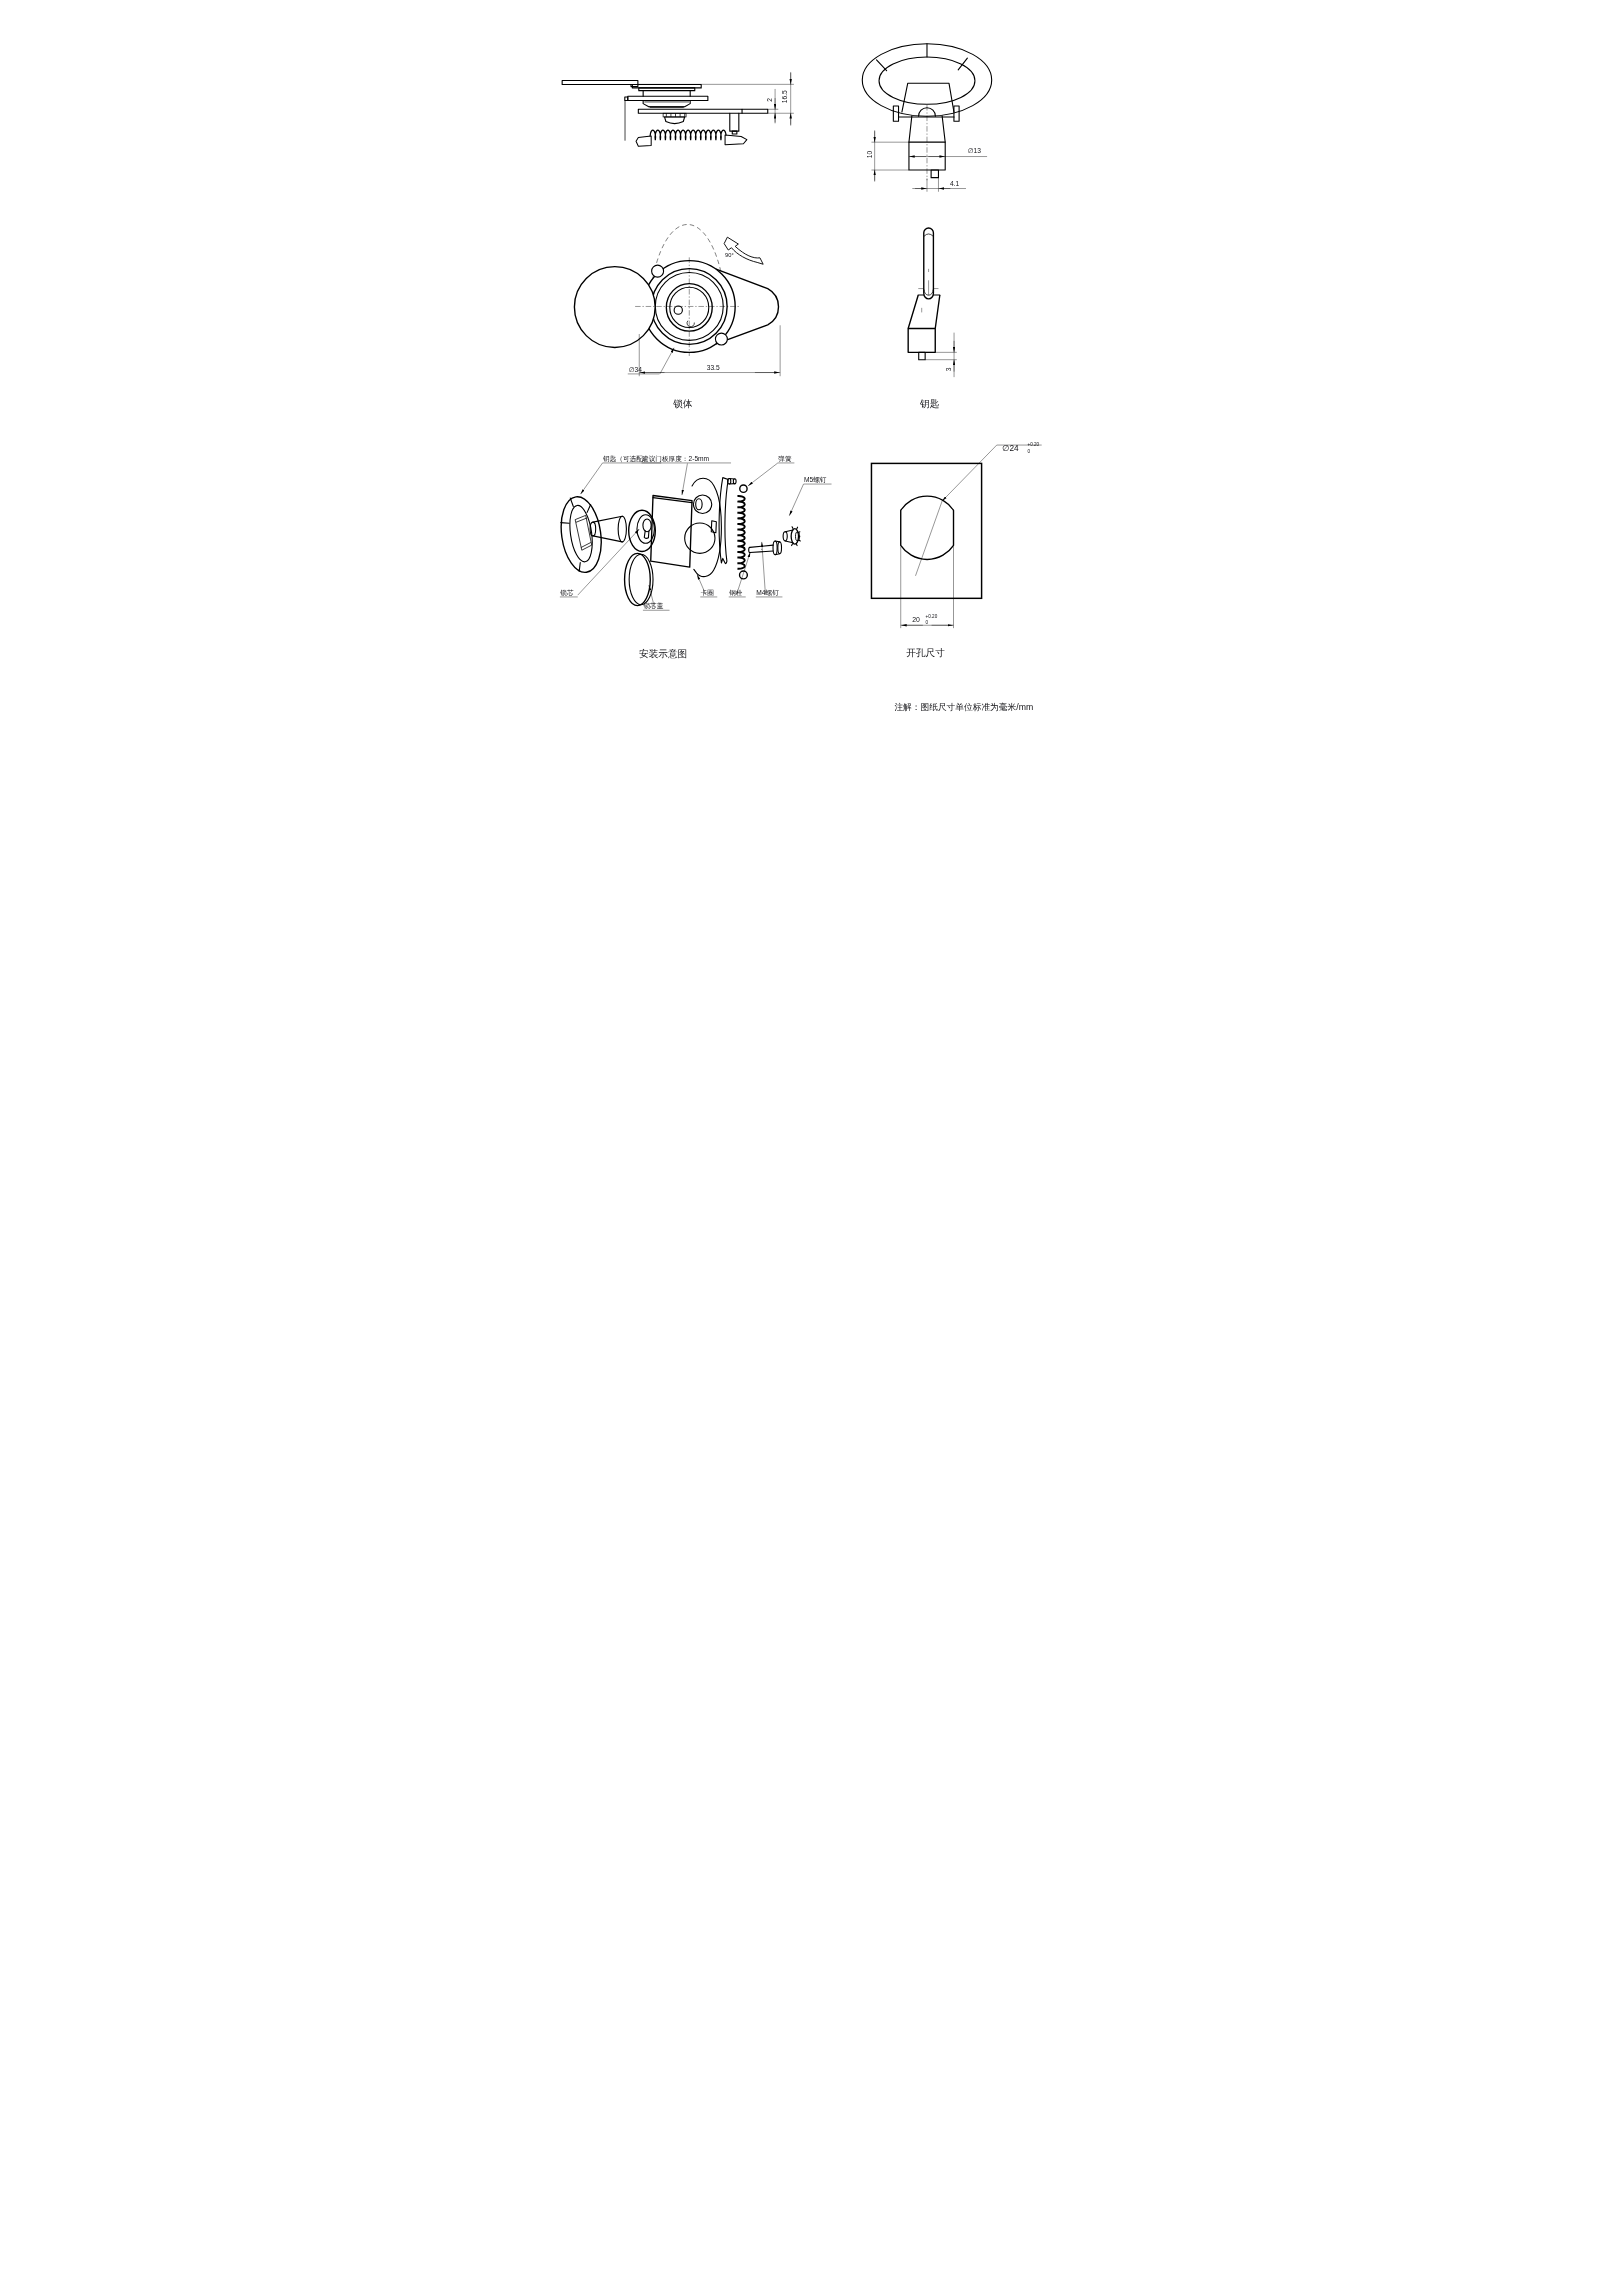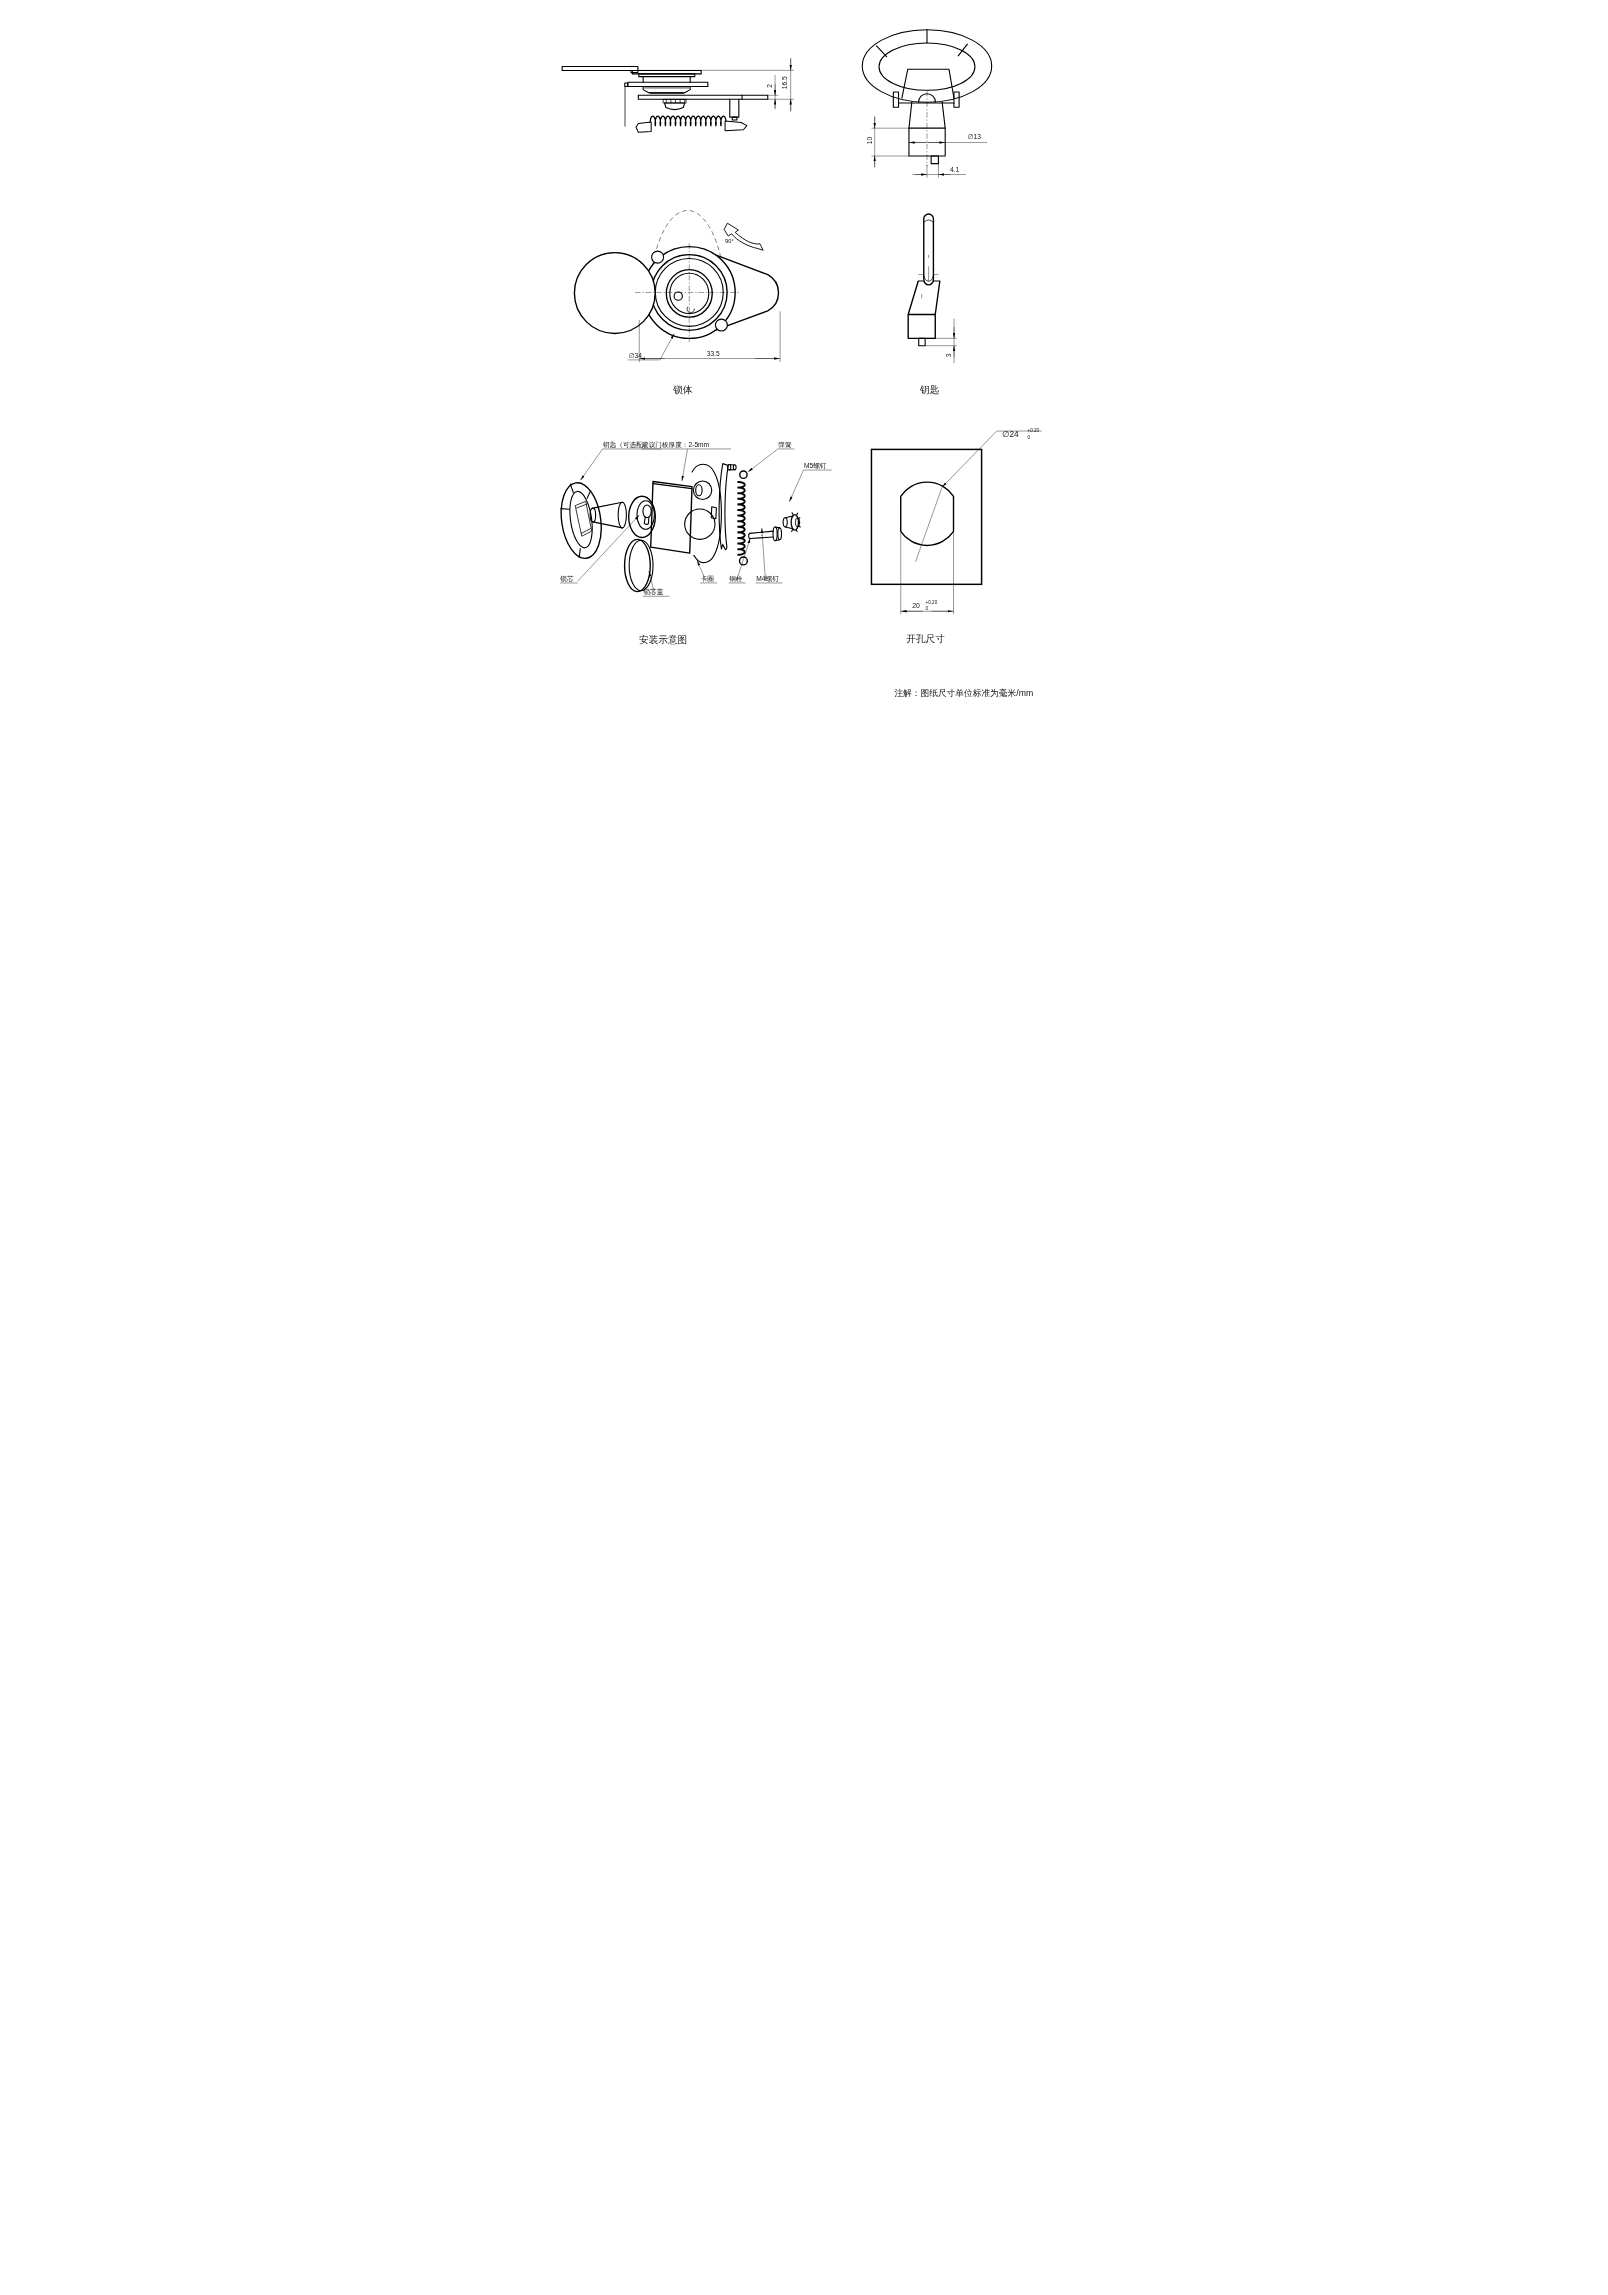--- a/index.html
+++ b/index.html
@@ -1,17 +1,17 @@
 <!DOCTYPE html>
 <html style="font-size:7.3px"><head>
 <meta charset="utf-8">
 <style>
   html,body{margin:0;padding:0;background:#ffffff;}
   body{font-family:"Liberation Sans","DejaVu Sans",sans-serif;}
-  .sheet{width:536px;height:813px;margin:0 auto;background:#fff;position:relative;}
+  .sheet{width:536px;height:813px;margin:14px auto;background:#fff;position:relative;}
   svg{display:block;}
   .thick{stroke:#000;stroke-width:2.4;fill:none;stroke-linecap:round;stroke-linejoin:round;}
   .thick3{stroke:#000;stroke-width:3;fill:none;stroke-linejoin:round;}
   .med{stroke:#000;stroke-width:1.6;fill:none;}
   .thin{stroke:#000;stroke-width:0.9;fill:none;}
   .cl{stroke:#000;stroke-width:0.9;fill:none;stroke-dasharray:12 4 3 4;}
   .dashed{stroke:#000;stroke-width:1.1;fill:none;stroke-dasharray:10 7;}
   .wfill{fill:#ffffff;stroke:#000;stroke-width:2.4;stroke-linejoin:round;}
   text{fill:#121216;}
   .dim{font-size:14.5px;}

